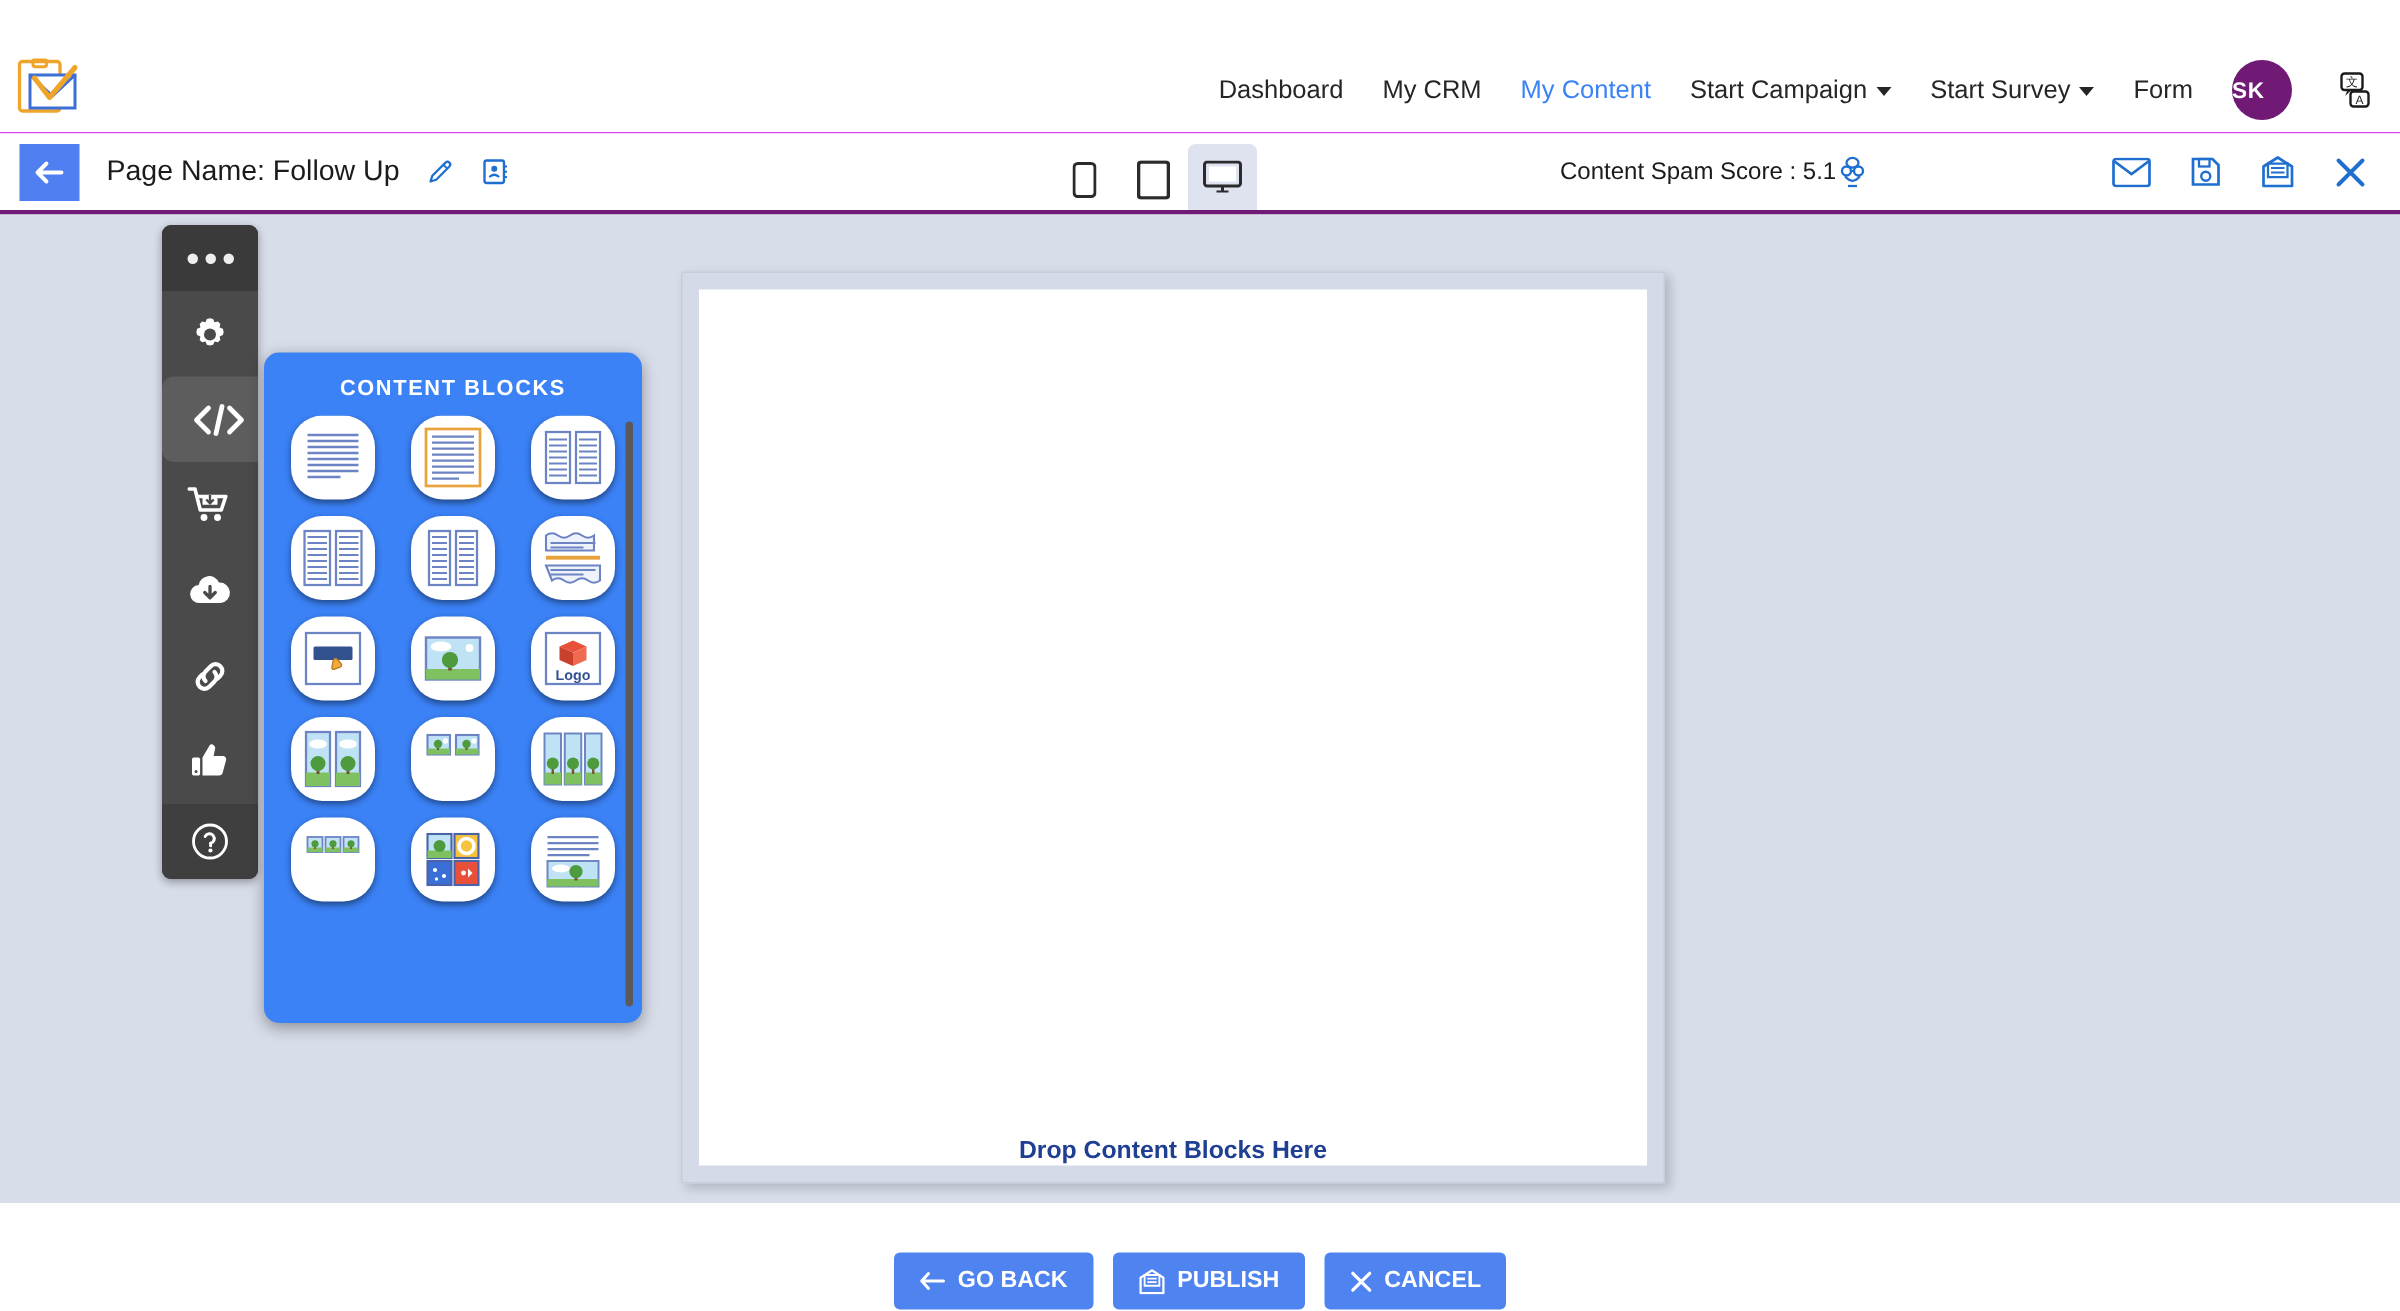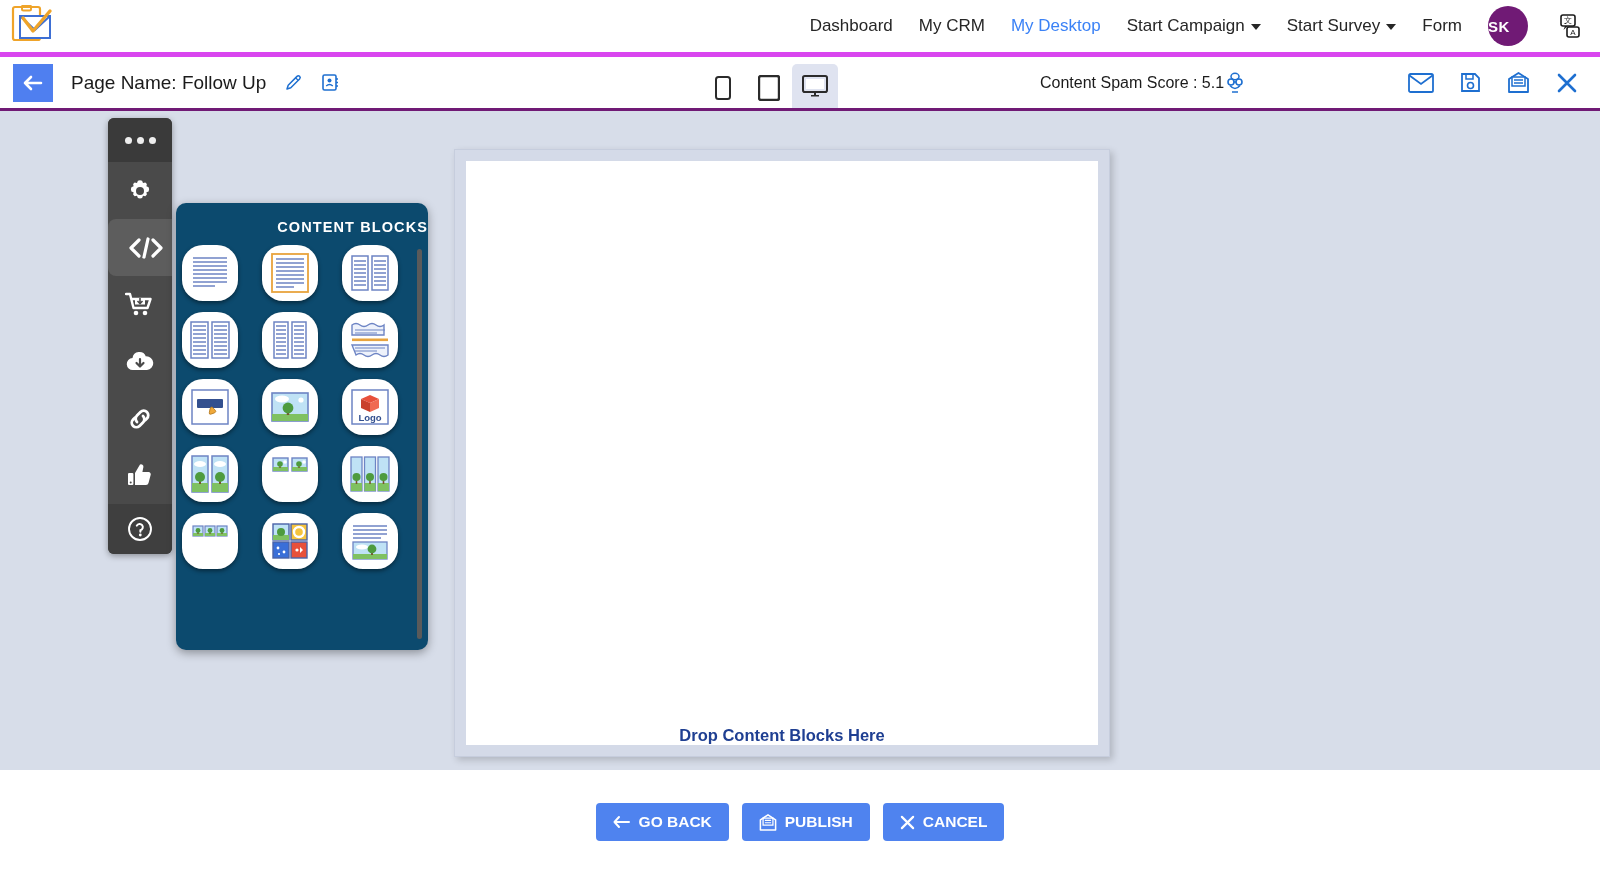--- a/index.html
+++ b/index.html
@@ -8,22 +8,23 @@
     font-family: "Liberation Sans", sans-serif;
     background: #ffffff;
     overflow: hidden;
   }
 
   
   .topnav {
     height: 57px;
     background: #ffffff;
     display: flex; align-items: center;
-    border-bottom: 5px solid #d946ef;
+    border-bottom: 1px solid #d946ef;
     position: relative;
+    margin-top: 32px;
   }
   .logo { margin-left: 10px; width: 44px; height: 42px; position: relative; }
   .nav-right {
     margin-left: auto; display: flex; align-items: center;
     gap: 26px; padding-right: 16px;
   }
   .nav-item {
     font-size: 17px; color: #262626; cursor: pointer;
     display: flex; align-items: center; gap: 6px; white-space: nowrap;
   }
@@ -107,23 +108,23 @@
   }
   .sb-foot {
     width: 100%; height: 50px; background: #3f3f3f;
     display: flex; align-items: center; justify-content: center;
     cursor: pointer;
   }
 
   
   .cb-panel {
     position: absolute; left: 176px; top: 92px;
-    width: 252px; height: 447px; background: #0c4a6e;
+    width: 252px; height: 447px; background: #3b82f6;
     border-radius: 10px; box-shadow: 0 3px 10px rgba(0,0,0,.35);
-    display: flex; flex-direction: column; align-items: flex-end;
+    display: flex; flex-direction: column;
   }
   .cb-title {
     color: #fff; font-size: 14.5px; font-weight: bold;
     letter-spacing: 1.1px; text-align: center; padding: 16px 0 10px;
   }
   .cb-scroll {
     flex: 1; overflow: hidden; position: relative;
     padding: 0 18px;
   }
   .cb-grid {
@@ -187,21 +188,21 @@
   </div>
 
   <div class="nav-right">
     <div class="nav-item">
       <span>Dashboard</span>
     </div>
     <div class="nav-item">
       <span>My CRM</span>
     </div>
     <div class="nav-item active">
-      <span>My Desktop</span>
+      <span>My Content</span>
     </div>
     <div class="nav-item">
       <span>Start Campaign</span>
       <i class="caret"></i>
     </div>
     <div class="nav-item">
       <span>Start Survey</span>
       <i class="caret"></i>
     </div>
     <div class="nav-item">

